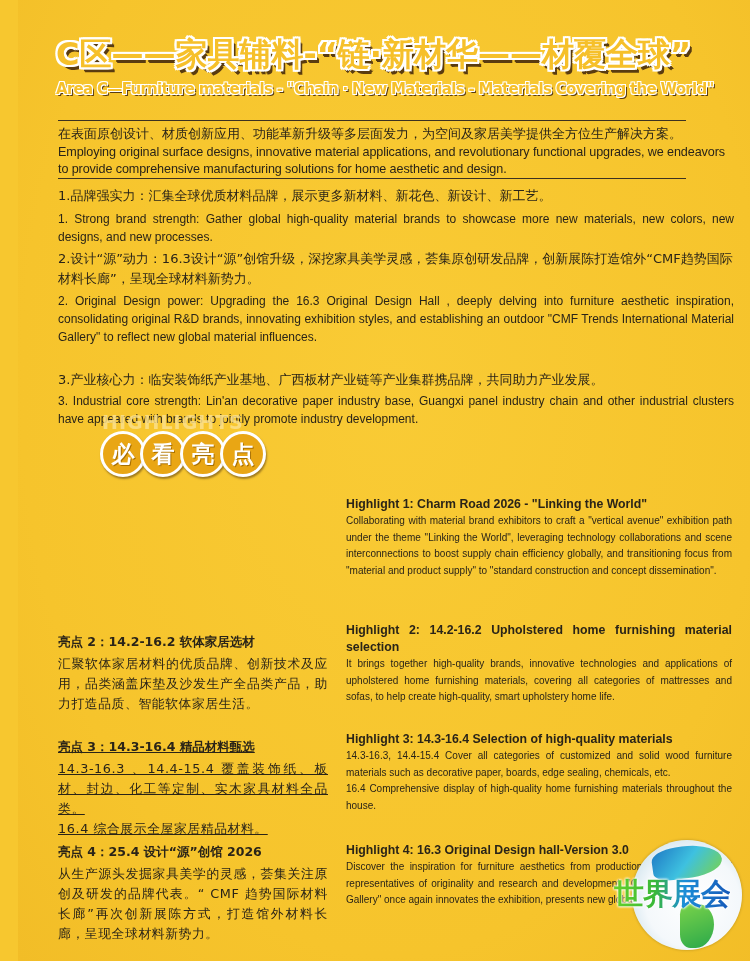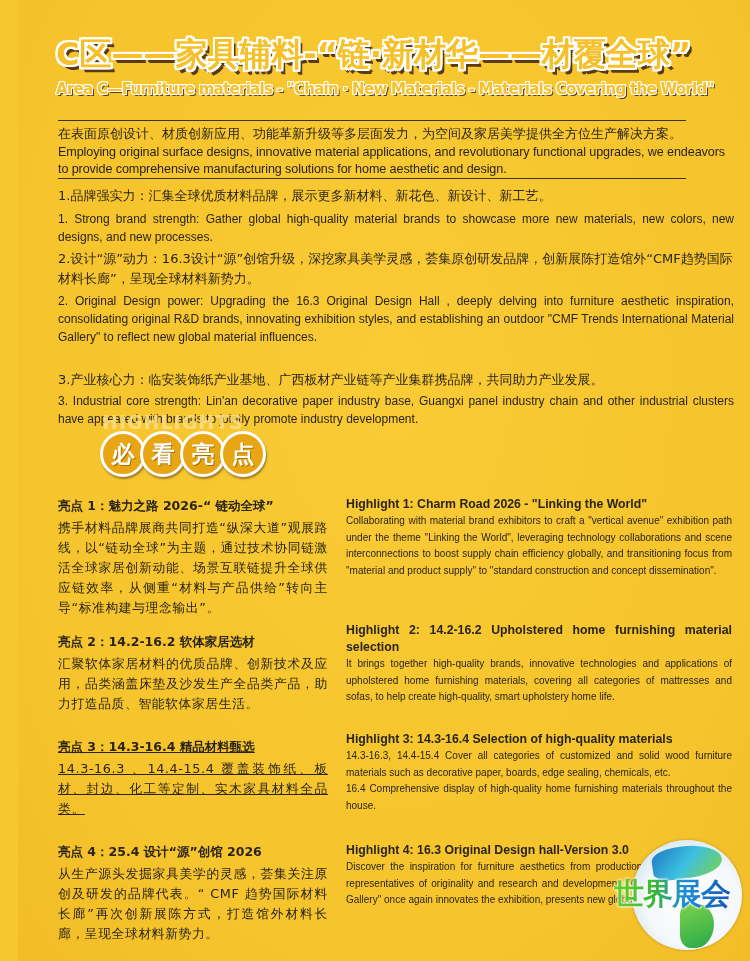--- a/index.html
+++ b/index.html
@@ -78,31 +78,28 @@
   </div>
 
   <div class="hl-en-word">HIGHLIGHTS</div>
   <div class="badge">
     <div class="c">必</div>
     <div class="c">看</div>
     <div class="c">亮</div>
     <div class="c">点</div>
   </div>
 
-  <div class="col-l" style="top:497px;">
-    <div class="h-cn">亮点 1：魅力之路 2026-“ 链动全球”</div>
-    <div class="b-cn">携手材料品牌展商共同打造“纵深大道”观展路线，以“链动全球”为主题，通过技术协同链激活全球家居创新动能、场景互联链提升全球供应链效率，从侧重“材料与产品供给”转向主导“标准构建与理念输出”。</div>
-  </div>
   <div class="col-l" style="top:633px;">
     <div class="h-cn">亮点 2：14.2-16.2  软体家居选材</div>
     <div class="b-cn">汇聚软体家居材料的优质品牌、创新技术及应用，品类涵盖床垫及沙发生产全品类产品，助力打造品质、智能软体家居生活。</div>
   </div>
   <div class="col-l" style="top:738px;text-decoration:underline;">
     <div class="h-cn">亮点 3：14.3-16.4  精品材料甄选</div>
     <div class="b-cn">14.3-16.3 、14.4-15.4 覆盖装饰纸、板材、封边、化工等定制、实木家具材料全品类。</div>
+    <div class="b-cn">16.4 综合展示全屋家居精品材料。</div>
   </div>
   <div class="col-l" style="top:843px;">
     <div class="h-cn">亮点 4：25.4 设计“源”创馆 2026</div>
     <div class="b-cn">从生产源头发掘家具美学的灵感，荟集关注原创及研发的品牌代表。“ CMF 趋势国际材料长廊”再次创新展陈方式，打造馆外材料长廊，呈现全球材料新势力。</div>
   </div>
 
   <div class="col-r" style="top:496px;">
     <div class="h-en">Highlight 1: Charm Road 2026 - "Linking the World"</div>
     <div class="b-en">Collaborating with material brand exhibitors to craft a "vertical avenue" exhibition path under the theme "Linking the World", leveraging technology collaborations and scene interconnections to boost supply chain efficiency globally, and transitioning focus from "material and product supply" to "standard construction and concept dissemination".</div>
   </div>

